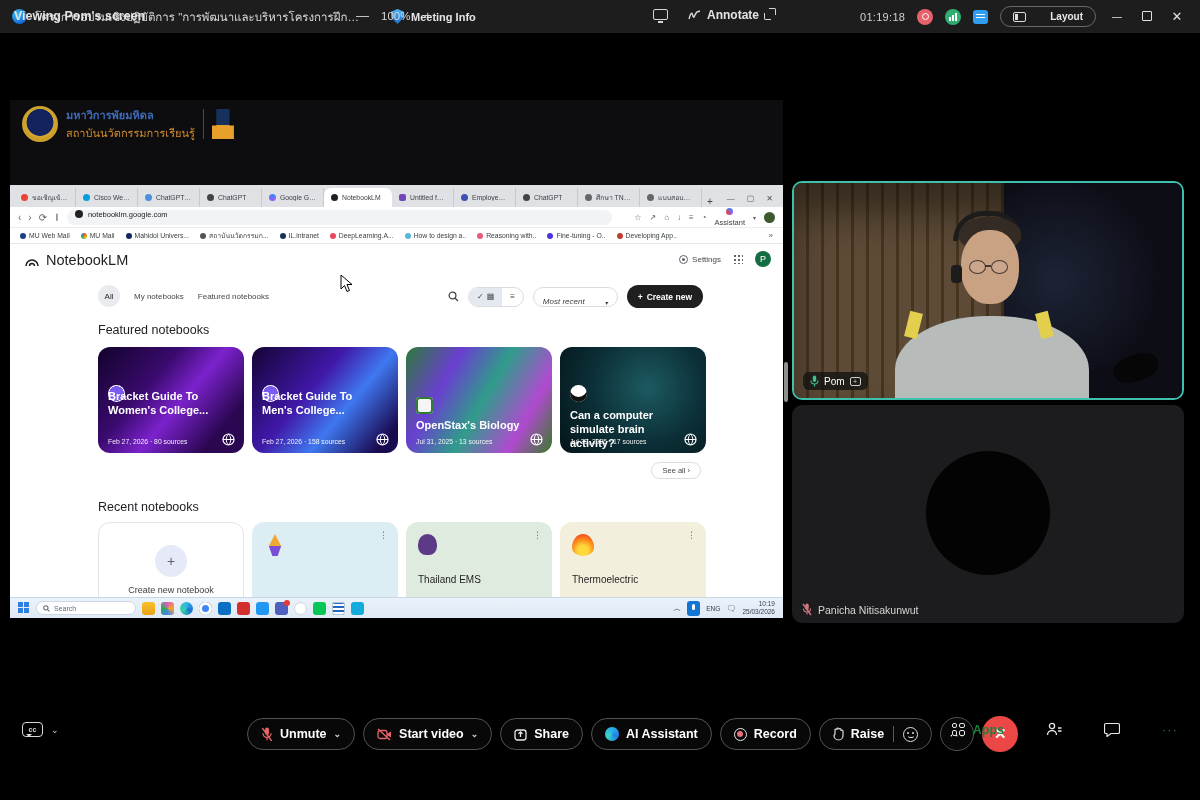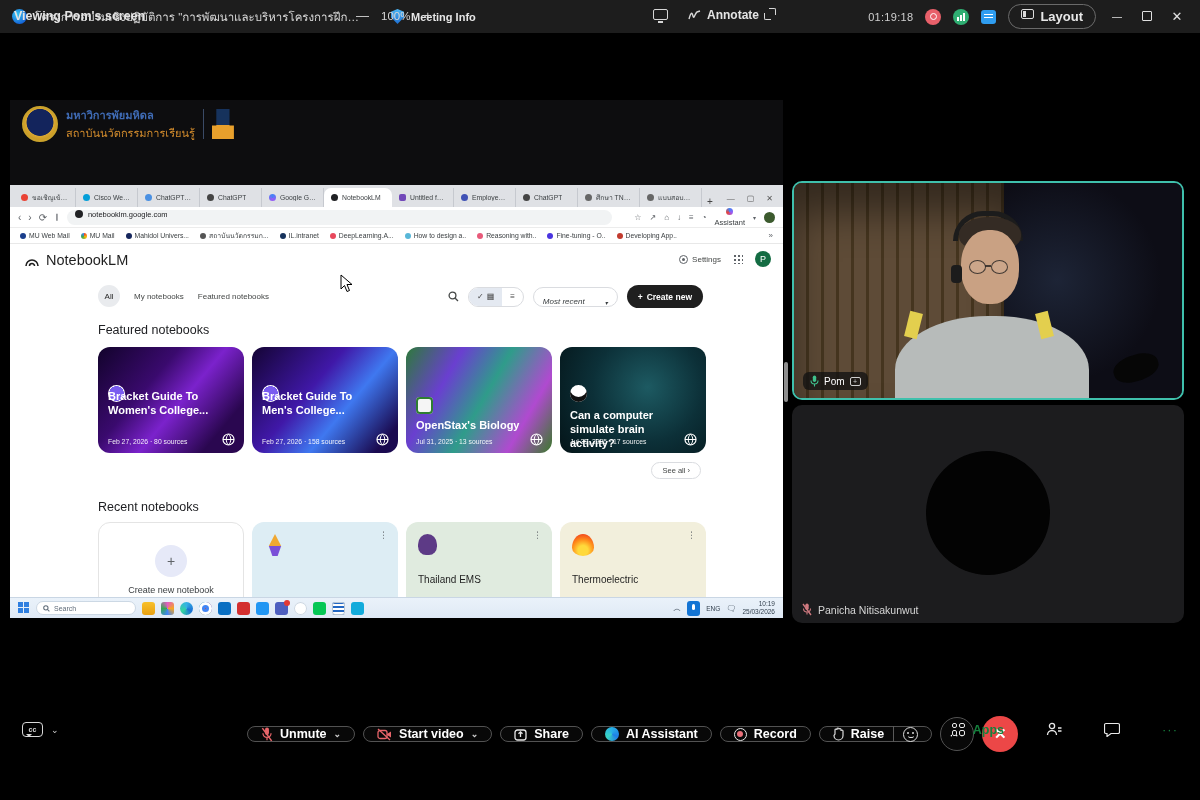--- a/index.html
+++ b/index.html
@@ -19,22 +19,22 @@
     clip-path:polygon(50% 0,100% 18%,100% 55%,50% 100%,0 55%,0 18%); }
   .mi-label { font-size:11px; font-weight:700; color:#e6e6e6; }
   #tb-right { margin-left:auto; display:flex; align-items:center; gap:12px; padding-right:14px; }
   #timer { font-size:11px; color:#d0d0d0; letter-spacing:.3px; }
   .ind { width:16px; height:16px; border-radius:50%; display:flex; align-items:center; justify-content:center; }
   .ind-rec { background:#e8606a; } .ind-rec i { width:7px; height:7px; border:1.5px solid #fff; border-radius:50%; display:block;}
   .ind-net { background:#2fae72; } .ind-net i { display:flex; gap:1px; align-items:flex-end;}
   .ind-net b { width:2px; background:#fff; display:block;} 
   .ind-note { width:15px;height:14px;border-radius:3px;background:#2f9df0; position:relative;}
   .ind-note:before { content:""; position:absolute; left:3px; top:4px; width:9px; height:1.5px; background:#fff; box-shadow:0 3px 0 #fff;}
-  .layout-btn { display:flex; align-items:flex-start; gap:6px; border:1px solid #6a6a6a; border-radius:14px;
-    padding:4px 12px; color:#e8e8e8; font-size:13px; font-weight:600; }
+  .layout-btn { display:flex; align-items:flex-end; gap:24px; border:1px solid #6a6a6a; border-radius:14px;
+    padding:4px 12px; color:#e8e8e8; font-size:10px; font-weight:600; }
   .layout-ic { width:13px; height:10px; border:1.5px solid #dcdcdc; border-radius:2px; position:relative;}
   .layout-ic:before { content:""; position:absolute; left:1px; top:1px; bottom:1px; width:3px; background:#dcdcdc;}
   .winctl { font-size:13px; color:#e0e0e0; width:18px; text-align:center; }
   .maxi { width:10px; height:10px; border:1.2px solid #e0e0e0; border-radius:1px; position:relative; }
 
   
   #sharebar { left:0; top:78; width:1200px; height:34px; color:#e4e4e4; }
   #viewing { left:14px; top:9px; font-size:12.5px; font-weight:700; }
   .zoomctl { top:8px; font-size:13px; color:#d6d6d6; }
   #zoom-out { left:356px; } #zoom-level { left:381px; font-size:11.5px; top:10px;} #zoom-in { left:424px; }
@@ -163,21 +163,21 @@
   .name-chip { position:absolute; left:9px; bottom:8px; background:rgba(18,18,18,.78); border-radius:6px;
     display:flex; align-items:center; gap:5px; padding:3px 7px; color:#fff; font-size:10px; }
   .plusbox { width:11px; height:9px; border:1.2px solid #cfcfcf; border-radius:2px; font-size:7px; line-height:7px; text-align:center; color:#cfcfcf;}
   #tile-panicha { top:405px; height:218px; background:#1c1c1e; }
   .black-avatar { position:absolute; left:50%; top:108px; transform:translate(-50%,-50%); width:124px; height:124px; border-radius:50%; background:#030303; }
   .pan-name { position:absolute; left:10px; bottom:7px; display:flex; align-items:center; gap:6px; color:#d6d6d6; font-size:10.5px; }
   #grip { left:784px; top:362px; width:4px; height:40px; border-radius:2px; background:#8f8f8f; }
 
   
   #controls { left:0; top:714px; width:1200px; height:40px; }
-  .cpill { display:flex; align-items:center; gap:7px; height:16px; padding:0 13px; border:1px solid #525252;
+  .cpill { display:flex; align-items:center; gap:7px; height:32px; padding:0 13px; border:1px solid #525252;
     border-radius:17px; color:#fff; font-size:12.5px; font-weight:700; background:rgba(255,255,255,.03); }
   #cbar { position:absolute; left:247px; top:2px; display:flex; gap:8px; align-items:center; }
   .chev { font-size:9px; color:#cfcfcf; }
   .divv { width:1px; height:16px; background:#5a5a5a; margin:0 2px; }
   .ai-dot { width:14px; height:14px; border-radius:50%; background:conic-gradient(#27b0e8,#1f7fe8,#39d3c3,#27b0e8); }
   .rec-ic { width:13px; height:13px; border:1.6px solid #e8e8e8; border-radius:50%; position:relative; }
   .rec-ic:before { content:""; position:absolute; inset:2.5px; border-radius:50%; background:#e8707a; }
   .more-circ { width:34px; height:34px; border:1px solid #525252; border-radius:50%; color:#fff; display:flex; align-items:center; justify-content:center; font-size:13px; letter-spacing:1px; background:rgba(255,255,255,.03);}
   .leave-circ { width:36px; height:36px; border-radius:50%; background:#ec4747; color:#fff; display:flex; align-items:center; justify-content:center; font-size:15px; font-weight:700; }
   #cc-btn { position:absolute; left:22px; top:8px; display:flex; align-items:center; gap:8px; color:#d8d8d8; }

